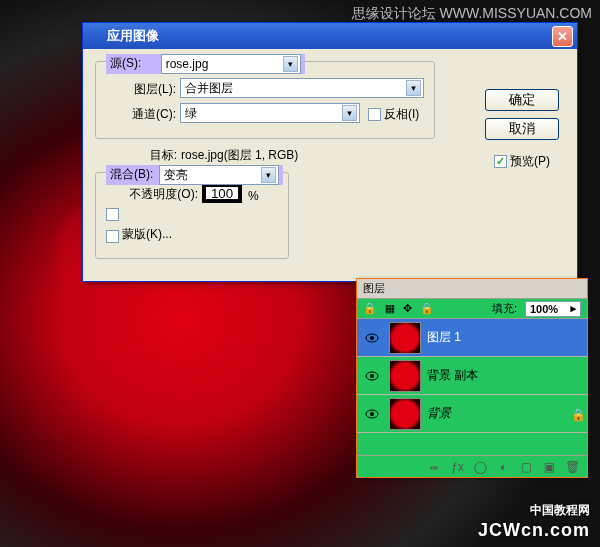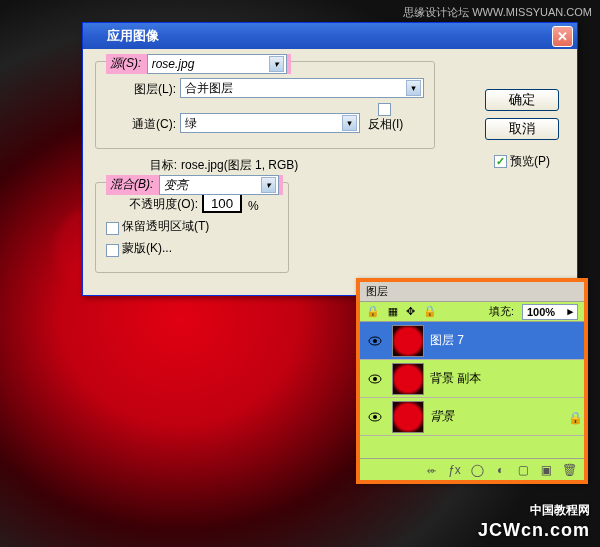--- a/index.html
+++ b/index.html
@@ -1,41 +1,41 @@
 <!DOCTYPE html>
 <html><head>
 <meta charset="utf-8">
 <style>
 * { box-sizing: border-box; margin: 0; padding: 0; }
 body { width: 600px; height: 547px; font-family: "Microsoft YaHei", SimSun, Arial, sans-serif; font-size: 12px; position: relative; overflow: hidden; background: #000; }
 .bg { position: absolute; inset: 0; background: radial-gradient(ellipse 400px 350px at 180px 320px, #e00012 0%, #c00010 30%, #3a0005 60%, #222 85%, #111 100%); }
 .petaloverlay { position: absolute; inset: 0; background: radial-gradient(circle at 100px 250px, rgba(200,0,20,.9) 0 40px, transparent 50px), radial-gradient(circle at 230px 350px, rgba(180,0,18,.8) 0 50px, transparent 60px); mix-blend-mode: lighten; opacity:.4;}
-.watermark-top { position: absolute; top: 5px; right: 8px; color: #bbb; font-size: 11px; font-family: Arial; }
+.watermark-top { position: absolute; top: 5px; right: 8px; color: #bbb; font-size: 14px; font-family: Arial; }
 .watermark-bot1 { position: absolute; bottom: 28px; right: 10px; color: #fff; font-size: 12px; font-weight: bold; text-shadow: 0 0 3px #000; }
 .watermark-bot2 { position: absolute; bottom: 6px; right: 10px; color: #fff; font-size: 18px; font-weight: bold; font-family: Arial; text-shadow: 0 0 3px #000; letter-spacing: 1px; }
 
 .dialog { position: absolute; left: 82px; top: 22px; width: 496px; background: #ece9d8; border: 1px solid #0831d9; box-shadow: 2px 2px 6px rgba(0,0,0,.4); }
 .titlebar { height: 26px; background: linear-gradient(#3b77e0,#2a5ed0 50%,#1f50c0); color: #fff; display: flex; align-items: center; padding: 0 4px 0 24px; font-size: 13px; font-weight: bold; }
 .titlebar .title { flex: 1; }
 .closebtn { width: 21px; height: 21px; background: linear-gradient(#f5a397,#e66a57); border: 1px solid #fff; border-radius: 3px; color: #fff; display: flex; align-items: center; justify-content: center; font-weight: bold; cursor: pointer; }
 .dlgbody { padding: 12px 12px 14px 12px; position: relative; }
 
 .fieldset { border: 1px solid #b8b8a8; border-radius: 3px; padding: 10px 10px 10px 10px; margin-bottom: 8px; position: relative; }
-.legend { position: absolute; top: -8px; left: 10px; background: #f9a8d4; padding: 0 4px; font-style: italic; }
+.legend { position: absolute; top: -8px; left: 10px; background: #c4b5fd; padding: 0 4px; }
 
 .row { display: flex; align-items: flex-end; margin-bottom: 5px; }
 .lbl { text-align: right; margin-right: 4px; }
 .select { border: 1px solid #7f9db9; background: #fff; height: 20px; padding: 0 4px; display: flex; align-items: center; justify-content: space-between; }
 .select .arrow { width: 15px; height: 16px; background: linear-gradient(#e7eef6,#b7d0ea); border: 1px solid #9db5d3; display: flex; align-items: center; justify-content: center; font-size: 9px; color: #4a6; color:#000; margin-right:-2px; }
 .check { width: 13px; height: 13px; border: 1px solid #7f9db9; background: #fff; display: inline-flex; align-items: center; justify-content: center; margin-right: 3px; color: #27a827; font-weight: bold; font-size: 11px; }
 .rightcol { position: absolute; top: 40px; right: 18px; display: flex; flex-direction: column; gap: 7px; align-items: center; }
 .winbtn { width: 74px; height: 22px; border: 1px solid #003c74; border-radius: 3px; background: linear-gradient(#fff,#ece9d8); cursor: pointer; }
-.txtinput { border: 2px solid #000000; background:#fff; height:20px; width:40px; text-align:center; padding:0 2px; }
+.txtinput { border: 4px solid #000000; background:#fff; height:20px; width:40px; text-align:center; padding:0 2px; }
 
-.layerspanel { position: absolute; left: 356px; top: 278px; width: 232px; background: #bef264; border: 4px solid #f97316; box-shadow: 1px 1px 4px rgba(0,0,0,.3); }
+.layerspanel { position: absolute; left: 356px; top: 278px; width: 232px; background: #22c55e; border: 1px solid #f97316; box-shadow: 1px 1px 4px rgba(0,0,0,.3); }
 .panhdr { height: 20px; background: #d6d2c9; border-bottom: 1px solid #a0a090; display: flex; align-items: center; padding: 0 6px; font-size: 11px; gap: 12px;}
 .panbar { height: 20px; border-bottom: 1px solid #a0a090; display: flex; align-items: center; padding: 0 6px; gap: 8px; font-size:11px;}
 .panbar .sp{flex:1}
 .layerrow { height: 38px; display: flex; align-items: center; border-bottom: 1px solid #b8b4a8; padding: 0 4px; }
 .layerrow.sel { background: #3875d7; color: #fff; }
 .eye { width: 22px; display:flex; justify-content:center; }
 .eye svg { width: 14px; height: 10px; }
 .thumb { width: 32px; height: 32px; border: 1px solid #888; background: radial-gradient(circle at 50% 50%, #e00012 0 60%, #200 80%); margin: 0 6px; }
 .lock { margin-left: auto; width: 12px; height: 12px; }
 .panft { height: 22px; border-top: 1px solid #a0a090; display: flex; align-items: center; justify-content: flex-end; gap: 10px; padding: 0 8px; }
@@ -53,39 +53,39 @@
 
 <div class="dialog">
   <div class="titlebar">
     <span class="title">应用图像</span>
     <div class="closebtn">✕</div>
   </div>
   <div class="dlgbody">
     <div class="fieldset" style="width:340px;">
       <span class="legend">
         <span>源(S):</span>
-        <span class="select" style="display:inline-flex;width:140px;vertical-align:middle;margin-left:2px;">
+        <span class="select" style="display:inline-flex;width:140px;vertical-align:middle;margin-left:16px;">
           <span>rose.jpg</span>
           <span class="arrow">▾</span>
         </span>
       </span>
       <div class="row" style="margin-top:6px;">
         <span class="lbl" style="width:70px;">图层(L):</span>
         <div class="select" style="flex:1;">
           <span>合并图层</span>
           <span class="arrow">▾</span>
         </div>
       </div>
       <div class="row">
         <span class="lbl" style="width:70px;">通道(C):</span>
         <div class="select" style="width:180px;">
           <span>绿</span>
           <span class="arrow">▾</span>
         </div>
-        <label style="margin-left:8px;display:flex;align-items:center;flex-direction:column;">
+        <label style="margin-left:8px;display:flex;align-items:center;">
           <span class="check"></span>
           <span>反相(I)</span>
         </label>
       </div>
     </div>
 
     <div class="row" style="margin:4px 0 8px 0;">
       <span class="lbl" style="width:82px;">目标:</span>
       <span>rose.jpg(图层 1, RGB)</span>
     </div>
@@ -98,21 +98,20 @@
           <span class="arrow">▾</span>
         </span>
       </span>
       <div class="row" style="">
         <span class="lbl" style="width:92px;">不透明度(O):</span>
         <input class="txtinput" value="100" style="">
         <span style="margin-left:6px;">%</span>
       </div>
       <label class="row">
         <span class="check"></span>
-        <span>保留透明区域(T)</span>
       </label>
       <label class="row">
         <span class="check"></span>
         <span>蒙版(K)...</span>
       </label>
     </div>
 
     <div class="rightcol">
       <button class="winbtn">确定</button>
       <button class="winbtn">取消</button>
@@ -141,21 +140,21 @@
     </span>
   </div>
   <div class="layerrow sel">
     <span class="eye">
         <svg viewBox="0 0 14 10">
           <ellipse cx="7" cy="5" rx="6" ry="4" fill="none" stroke="#000"></ellipse>
           <circle cx="7" cy="5" r="2" fill="#000"></circle>
         </svg>
       </span>
     <div class="thumb"></div>
-    <span>图层 7</span>
+    <span>图层 1</span>
   </div>
   <div class="layerrow">
     <span class="eye">
         <svg viewBox="0 0 14 10">
           <ellipse cx="7" cy="5" rx="6" ry="4" fill="none" stroke="#000"></ellipse>
           <circle cx="7" cy="5" r="2" fill="#000"></circle>
         </svg>
       </span>
     <div class="thumb"></div>
     <span>背景 副本</span>

